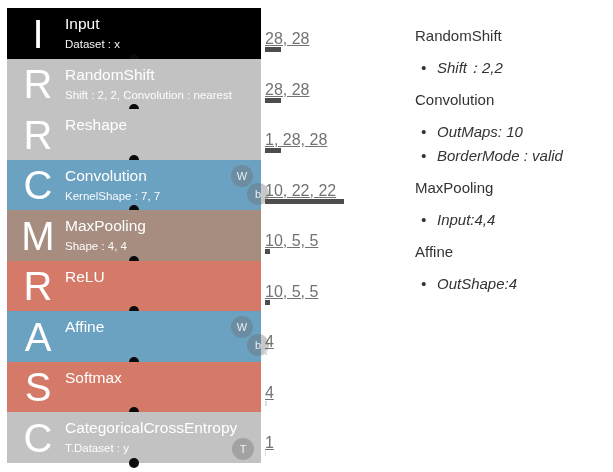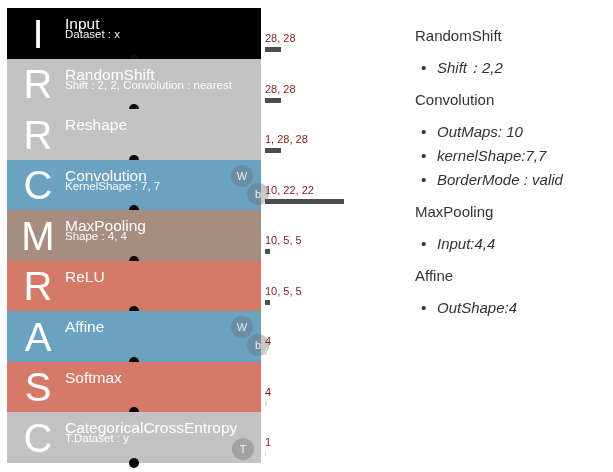--- a/index.html
+++ b/index.html
@@ -5,28 +5,28 @@
   html,body{margin:0;padding:0;background:#fff;}
   #screen{position:relative;width:613px;height:472px;background:#ffffff;overflow:hidden;
           font-family:"Liberation Sans",sans-serif;}
 
   
   .block{position:absolute;left:7px;width:254px;height:51px;}
   .letter{position:absolute;left:10px;top:0;width:42px;height:100%;
           display:flex;align-items:center;justify-content:center;
           font-size:40px;font-weight:300;color:#ffffff;line-height:1;}
   .title{position:absolute;left:58px;top:7px;font-size:15.5px;color:#ffffff;white-space:nowrap;text-align:right;}
-  .subtitle{position:absolute;left:58px;top:20px;font-size:11.5px;color:#ffffff;white-space:nowrap;opacity:.97;}
+  .subtitle{position:absolute;left:58px;top:30px;font-size:11.5px;color:#ffffff;white-space:nowrap;opacity:.97;}
   .badge{position:absolute;width:22px;height:22px;border-radius:50%;
          background:rgba(110,110,110,0.38);color:rgba(255,255,255,0.85);
          font-size:11px;display:flex;align-items:center;justify-content:center;}
   .dot{position:absolute;left:129px;width:10px;height:10px;border-radius:50%;background:#0a0a0a;}
 
   
-  .dim-label{position:absolute;left:265px;font-size:11px;line-height:13px;color:#7f1d1d;white-space:nowrap;}
+  .dim-label{position:absolute;left:265px;font-size:16px;line-height:13px;color:#737373;white-space:nowrap;text-decoration:underline;}
   .size-bar{height:5px;margin-top:2px;background:#4d4d4d;}
   .size-bar.light{background:#dcdcdc;}
 
   
   .side{position:absolute;left:415px;top:25px;width:190px;font-size:15px;color:#333;}
   .side .heading{line-height:22px;margin:0 0 10px 0;}
   .side ul{list-style:none;margin:0 0 10px 0;padding:0;font-style:italic;}
   .side li{position:relative;padding-left:22px;line-height:22px;margin-bottom:2px;white-space:nowrap;}
   .side li::before{content:"\2022";position:absolute;left:6px;}
 </style>
@@ -135,21 +135,20 @@
       <div>
     <div class="heading">RandomShift</div>
     <ul>
           <li>Shift：2,2</li>
         </ul>
   </div>
       <div>
     <div class="heading">Convolution</div>
     <ul>
           <li>OutMaps: 10</li>
-          <li>kernelShape:7,7</li>
           <li>BorderMode : valid</li>
         </ul>
   </div>
       <div>
     <div class="heading">MaxPooling</div>
     <ul>
           <li>Input:4,4</li>
         </ul>
   </div>
       <div>

